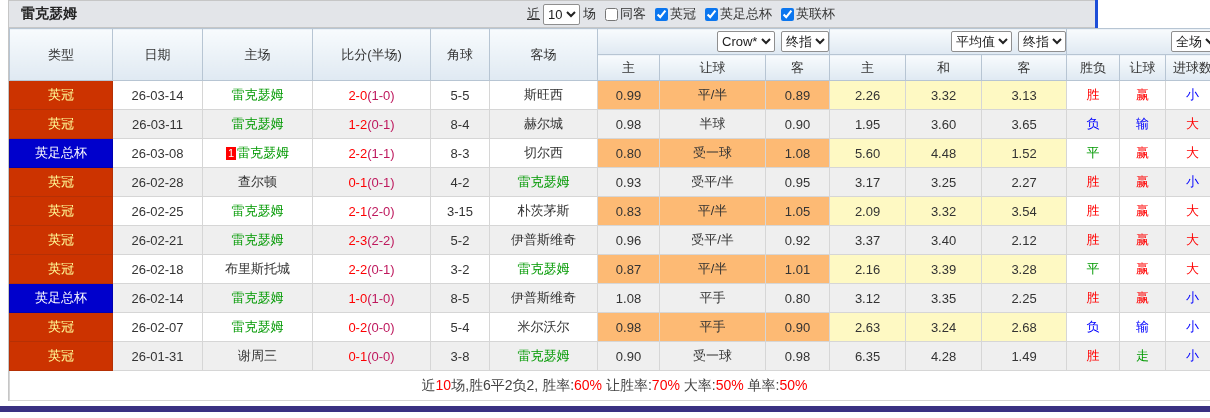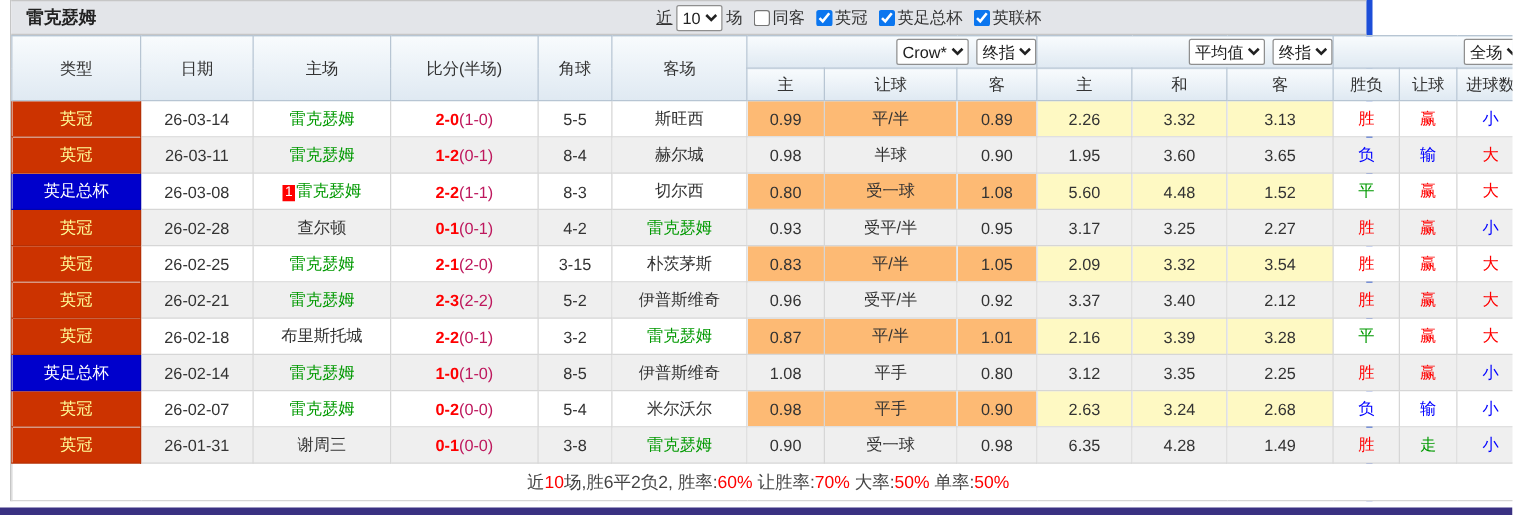--- a/index.html
+++ b/index.html
@@ -4,21 +4,21 @@
 <style>
   * { box-sizing: border-box; }
   html,body { margin:0; padding:0; background:#fff; }
   body {
     width:1210px; height:418px; overflow:hidden;
     font-family:"Liberation Sans","DejaVu Sans",sans-serif;
     font-size:13px; color:#333;
   }
   .panel {
     margin-left:8px; width:1090px;
-    border-left:1px solid #c6c6c6; border-right:5px solid #1d4ed8;
+    border-left:1px solid #c6c6c6; border-right:3px solid #1d4ed8;
   }
   
   .titlebar {
     height:28px; background:#e3e5e9;
     border-top:1px solid #c6c6c6; border-bottom:1px solid #c6c6c6;
     display:flex; align-items:center; padding:0 12px;
   }
   .titlebar .title { font-weight:bold; font-size:14px; color:#222; }
   .controls {
     margin-left:auto; margin-right:248px;
@@ -48,21 +48,21 @@
     font-size:13px; color:#333; padding:0 2px; background:#fff;
     overflow:hidden; white-space:nowrap;
   }
   td.col-odds { background:#fdba74; }
   td.col-avg  { background:#fef9c3; }
   tr.striped td, tr.striped td.col-odds, tr.striped td.col-avg { background:#efefef; }
   td.cell-type { font-size:13px; }
   td.cell-type.league { background:#cc3300 !important; color:#ffff99; border-color:#b53005; }
   td.cell-type.cup    { background:#0000cc !important; color:#ffffff; border-color:#0000b0; }
   .team-green { color:#009900; }
-  .score-ft { color:#ff0000;font-weight:bold; }
+  .score-ft { color:#ff0000; }
   .score-ht { color:#be185d; }
   .mark {
     display:inline-block; background:#ff0000; color:#fff;
     font-size:11px; line-height:13px; padding:0 2px; margin-right:1px;
   }
   .c-red { color:#ff0000; } .c-blue { color:#0000ff; } .c-green { color:#009900; }
   tfoot td {
     border:1px solid #d6d6d6; height:30px; text-align:center;
     font-size:14px; color:#444; background:#fff;
   }

